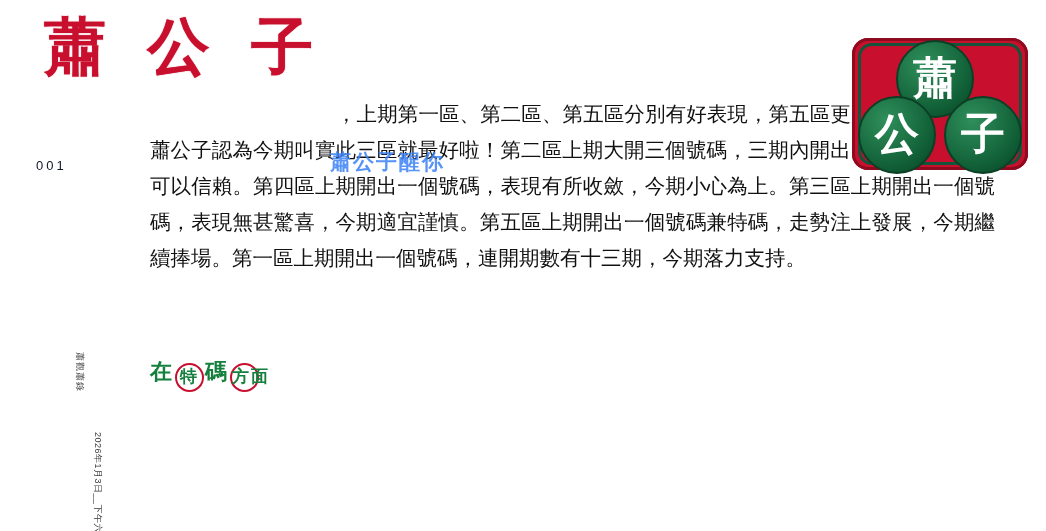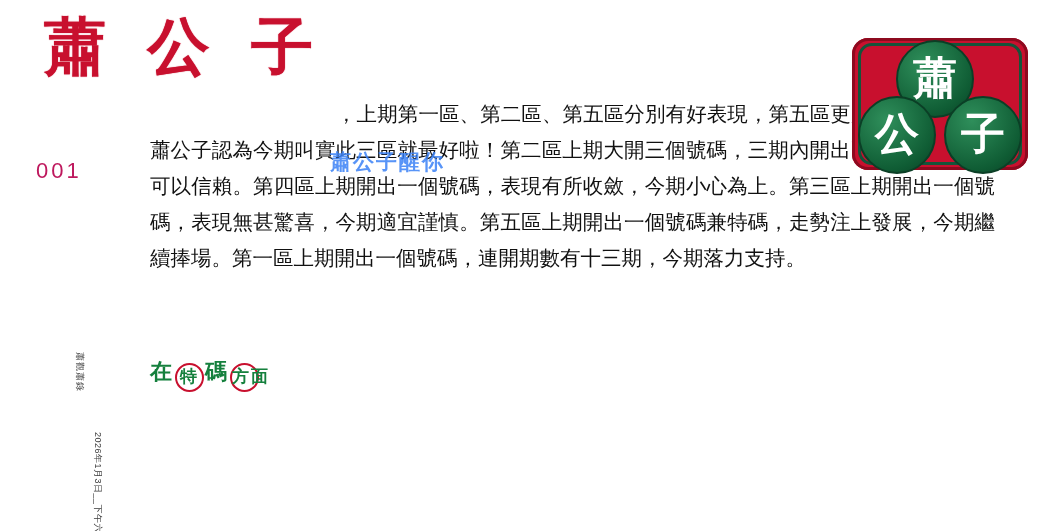--- a/index.html
+++ b/index.html
@@ -32,23 +32,23 @@
     white-space: nowrap;
     text-shadow: 0 0 1px #c8102e;
   }
 
   
   .serial {
     position: absolute;
     left: 36px;
     top: 158px;
     font-family: "Liberation Sans", sans-serif;
-    font-size: 22px;
+    font-size: 13px;
     letter-spacing: 3px;
-    color: #be185d;
+    color: #0f172a;
   }
 
   
   .side-caption {
     position: absolute;
     left: 86px;
     top: 352px;
     width: 150px;
     transform: rotate(90deg);
     transform-origin: left top;

